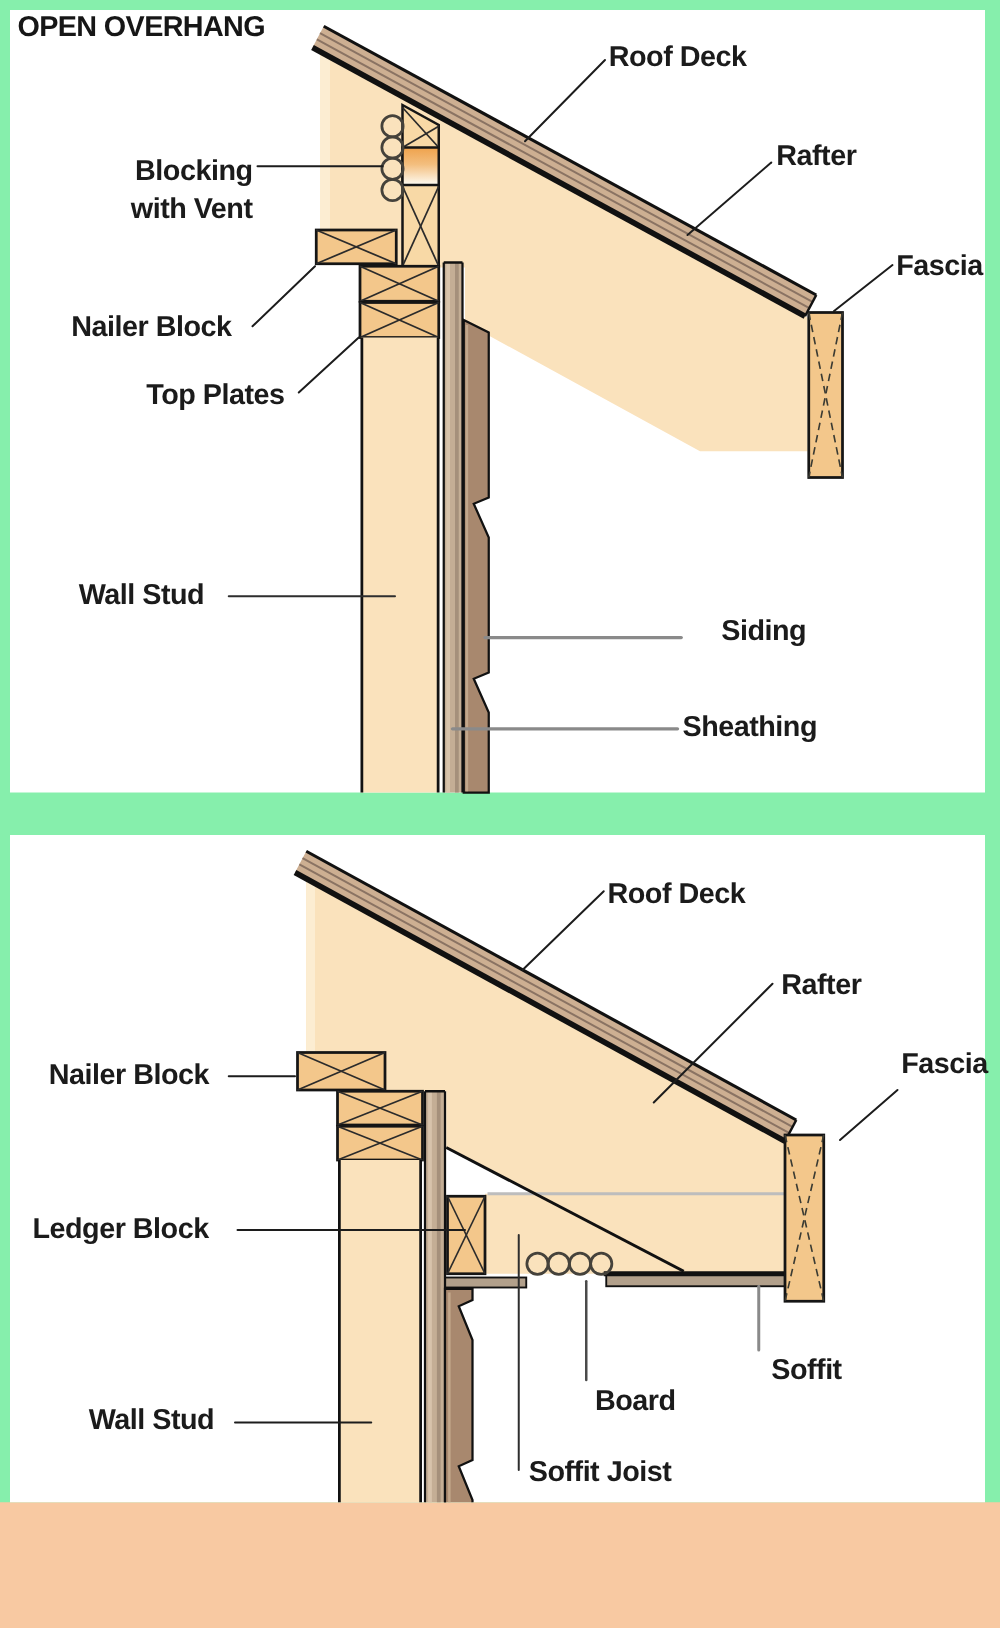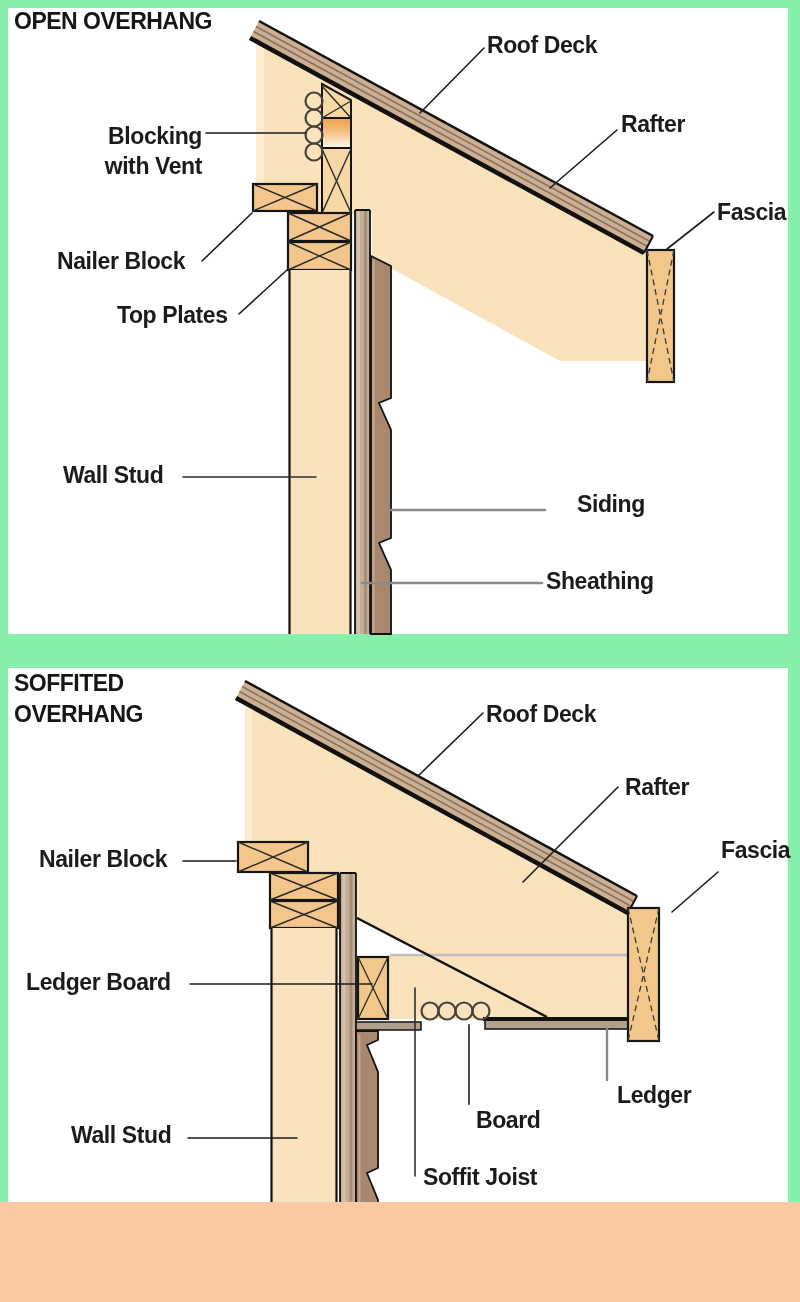--- a/index.html
+++ b/index.html
@@ -213,27 +213,23 @@
   <div class="lbl two-line" style="left:70px;top:121px;width:132px;text-align:right;">
     <span>Blocking</span><br>
     <span>with Vent</span>
   </div>
   <div class="lbl" style="left:57px;top:249px;">Nailer Block</div>
   <div class="lbl" style="left:117px;top:303px;text-align:right;">Top Plates</div>
   <div class="lbl" style="left:63px;top:463px;">Wall Stud</div>
   <div class="lbl" style="left:549px;top:492px;margin-left:28px;">Siding</div>
   <div class="lbl" style="left:546px;top:569px;text-align:right;">Sheathing</div>
 
-  <div class="ttl" style="left:14px;top:668px;">
-    <span>SOFFITED</span><br>
-    <span>OVERHANG</span>
-  </div>
   <div class="lbl" style="left:486px;top:702px;">Roof Deck</div>
   <div class="lbl" style="left:625px;top:775px;">Rafter</div>
   <div class="lbl" style="left:721px;top:838px;">Fascia</div>
   <div class="lbl" style="left:39px;top:847px;">Nailer Block</div>
-  <div class="lbl" style="left:26px;top:970px;">Ledger Board</div>
+  <div class="lbl" style="left:26px;top:970px;">Ledger Block</div>
   <div class="lbl" style="left:71px;top:1123px;">Wall Stud</div>
   <div class="lbl" style="left:476px;top:1108px;">Board</div>
   <div class="lbl" style="left:423px;top:1165px;">Soffit Joist</div>
-  <div class="lbl" style="left:617px;top:1083px;">Ledger</div>
+  <div class="lbl" style="left:617px;top:1083px;">Soffit</div>
 
 </div>
 
 </body></html>

